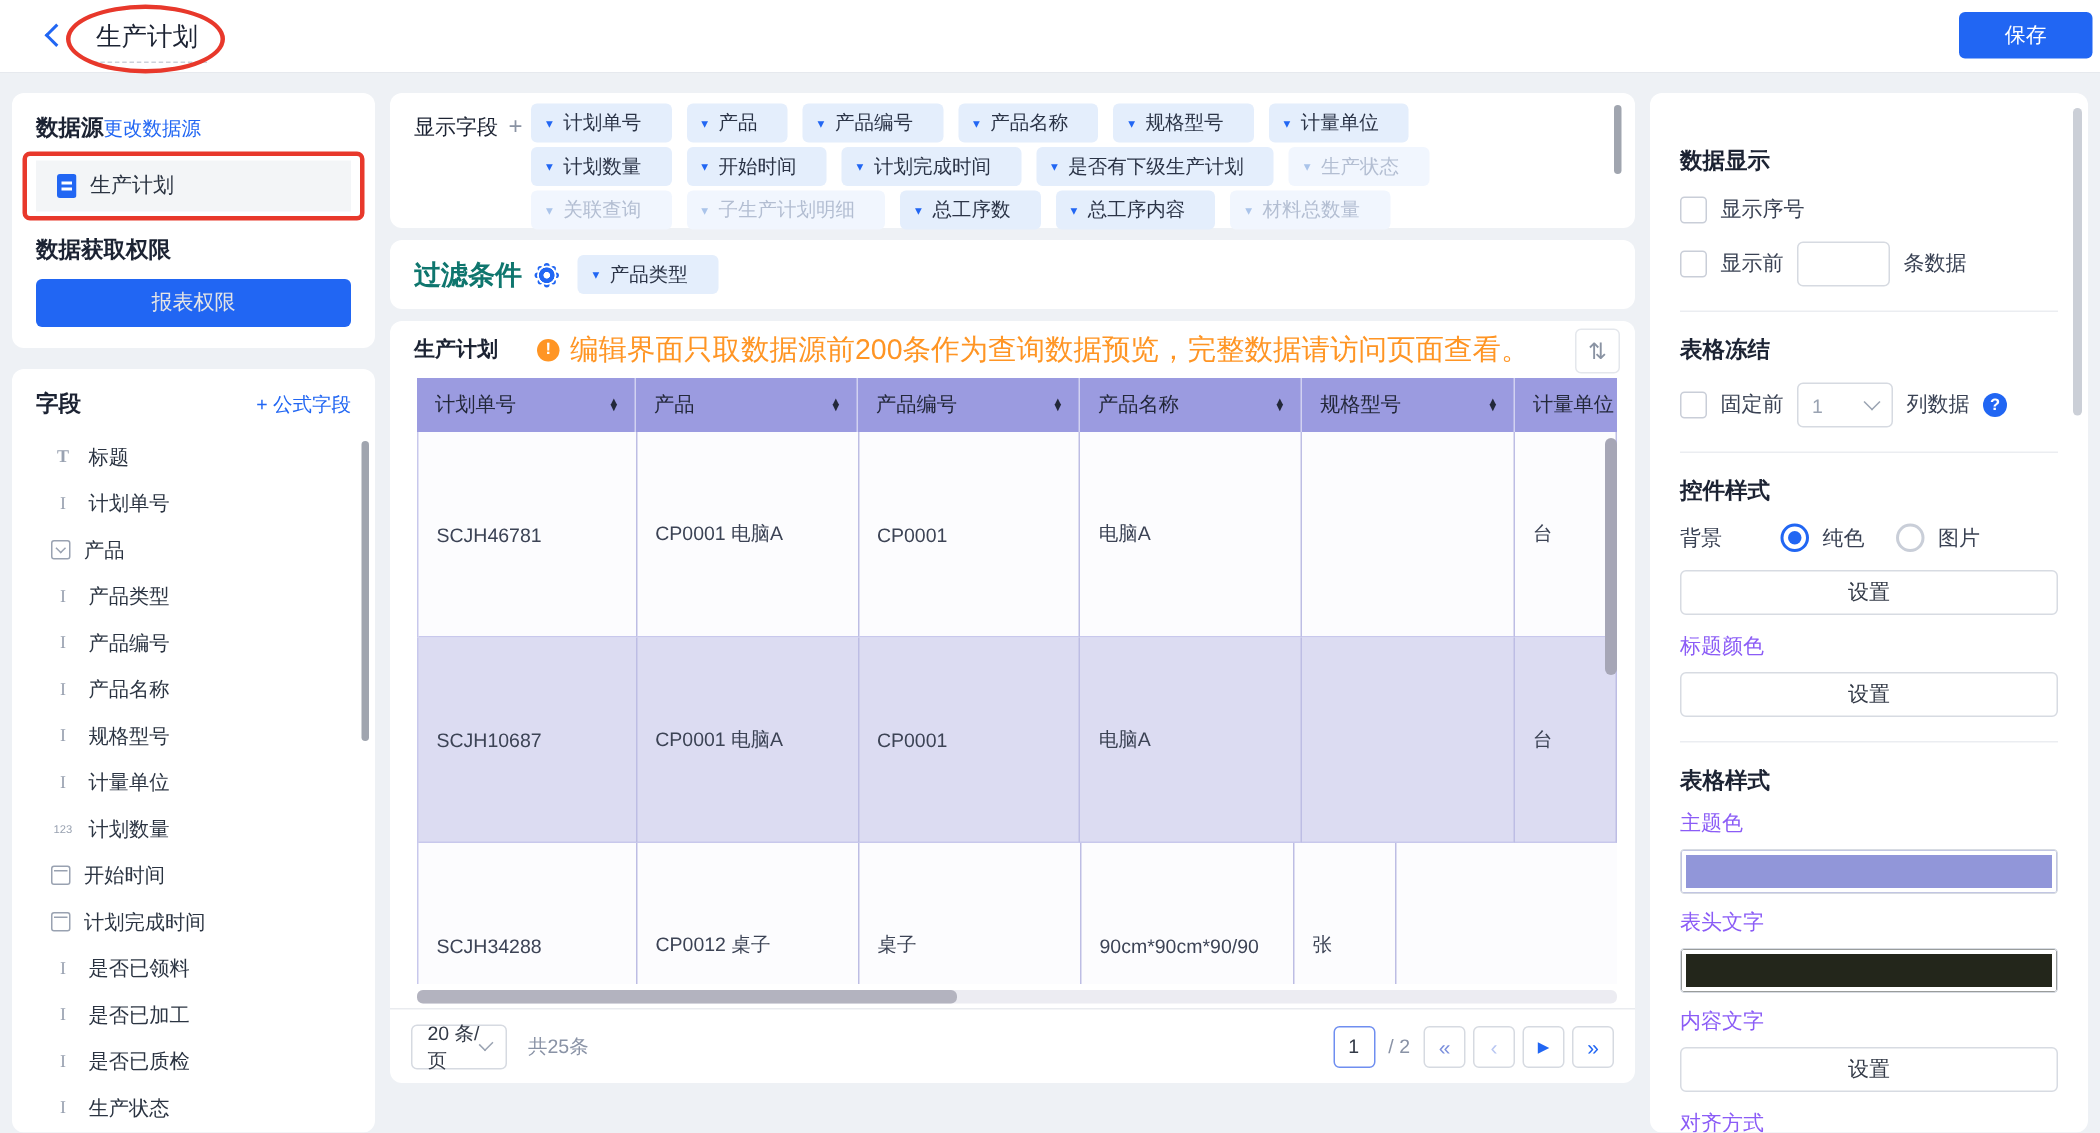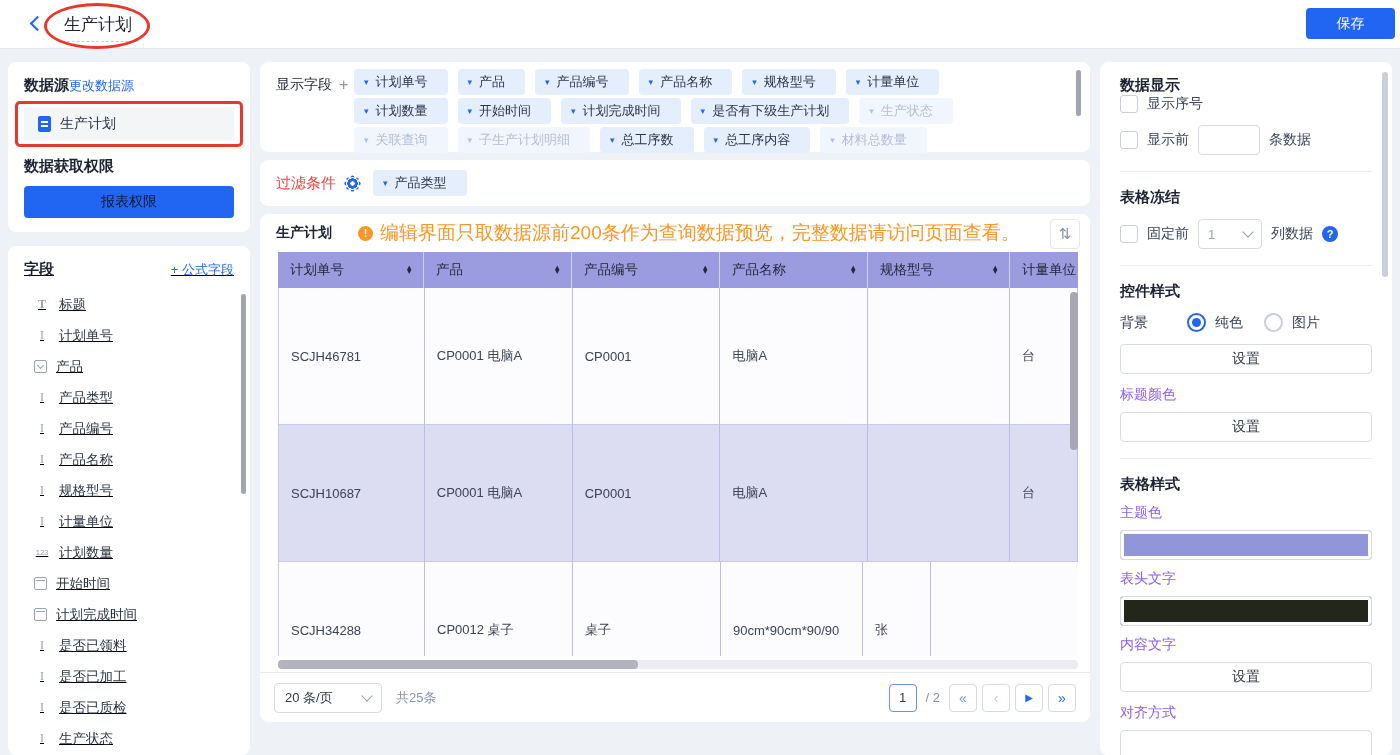--- a/index.html
+++ b/index.html
@@ -23,24 +23,24 @@
   .p-ds{left:8px;top:62px;width:242px;height:170px;padding:0;}
   .p-ds-inner{padding:14px 16px 0 16px;}
   .row-sb{display:flex;justify-content:flex-start;align-items:center;}
   .ds-item{position:relative;margin-top:12px;height:34px;background:#f3f5f7;display:flex;align-items:center;gap:9px;padding-left:14px;font-size:14px;color:#2b3442;cursor:pointer;}
   .doc-icon{width:13px;height:16px;border-radius:2px;background:
       linear-gradient(#fff,#fff) 3px 5px/7px 2px no-repeat,
       linear-gradient(#fff,#fff) 3px 9px/7px 2px no-repeat,
       var(--c-accent);}
   .ann-rect{position:absolute;inset:-6px -9px;border:3px solid var(--c-annotation);border-radius:5px;pointer-events:none;}
   .perm-title{margin-top:16px;}
-  .perm-btn{margin-top:10px;width:100%;height:32px;background:var(--c-accent);color:#0f172a;border:none;border-radius:4px;font-size:14px;font-family:inherit;cursor:pointer;}
-
-  
-  .p-fields{left:8px;top:246px;width:242px;height:509px;overflow:hidden;text-decoration:underline;}
+  .perm-btn{margin-top:10px;width:100%;height:32px;background:var(--c-accent);color:#e5e5e5;border:none;border-radius:4px;font-size:14px;font-family:inherit;cursor:pointer;}
+
+  
+  .p-fields{left:8px;top:246px;width:242px;height:509px;overflow:hidden;}
   .p-fields-head{display:flex;justify-content:space-between;align-items:center;padding:14px 16px 6px 16px;}
   .field-list{padding:4px 0 0 0;}
   .field-item{height:31px;display:flex;align-items:center;gap:9px;padding-left:26px;cursor:grab;}
   .ficon{width:16px;display:inline-flex;justify-content:center;align-items:center;color:#99a2b1;font-size:11px;}
   .ficon-text{font-family:"Liberation Serif",serif;font-size:12px;}
   .ficon-title{font-weight:bold;font-family:"Liberation Serif",serif;font-size:12px;}
   .ficon-number{font-size:7.5px;letter-spacing:0;}
   .ficon-select,.ficon-date{width:11px;height:11px;border:1.2px solid #99a2b1;border-radius:2px;position:relative;}
   .ficon-select::after{content:'';position:absolute;left:2.5px;top:2px;width:4px;height:4px;border-right:1.2px solid #99a2b1;border-bottom:1.2px solid #99a2b1;transform:rotate(45deg);}
   .ficon-date::before{content:'';position:absolute;left:1px;right:1px;top:2px;height:1.2px;background:#99a2b1;}
@@ -57,21 +57,21 @@
   .chip-row{display:flex;gap:10px;margin-bottom:3px;}
   .chip{display:inline-flex;align-items:center;height:26px;border-radius:4px;background:#e4eefc;color:#2b3447;font-size:13px;padding:0 20px 0 10px;gap:7px;cursor:pointer;white-space:nowrap;}
   .chip .tri{color:var(--c-accent);font-size:9px;}
   .chip.disabled{background:#f1f6fe;color:#b3bed2;}
   .chip.disabled .tri{color:#aac4ea;}
   .sb-chips{right:9px;top:8px;width:5px;height:46px;}
 
   
   .p-filter{left:260px;top:160px;width:830px;height:46px;display:flex;align-items:center;gap:10px;padding:0;box-sizing:border-box;}
   .p-filter-inner{display:flex;align-items:center;gap:10px;padding-left:16px;width:100%;}
-  .filter-label{font-size:15px;color:#ef4444;}
+  .filter-label{font-size:18px;color:#0f766e;font-weight:bold;}
   .gear{width:13px;height:13px;border-radius:50%;background:radial-gradient(circle,#fff 0 2px,var(--c-accent) 2.4px 5px,transparent 5.4px);position:relative;cursor:pointer;}
   .gear::before{content:'';position:absolute;inset:0;border-radius:50%;
     box-shadow:0 -6.2px 0 -4.6px var(--c-accent),0 6.2px 0 -4.6px var(--c-accent),-6.2px 0 0 -4.6px var(--c-accent),6.2px 0 0 -4.6px var(--c-accent),
     -4.4px -4.4px 0 -4.8px var(--c-accent),4.4px -4.4px 0 -4.8px var(--c-accent),-4.4px 4.4px 0 -4.8px var(--c-accent),4.4px 4.4px 0 -4.8px var(--c-accent);}
   .chips-inline{display:flex;gap:10px;margin-left:4px;}
 
   
   .p-table{left:260px;top:214px;width:830px;height:508px;}
   .tbl-titlebar{position:relative;height:38px;display:flex;align-items:center;padding:0 16px;}
   .tbl-title{font-size:14px;font-weight:bold;color:#1c2333;}
@@ -83,50 +83,50 @@
   .th{display:flex;align-items:center;box-sizing:border-box;padding-left:12px;font-size:13.5px;color:#23283a;border-right:1px solid rgba(255,255,255,.55);cursor:pointer;}
   .th:last-child{border-right:none;}
   .sort{display:flex;flex-direction:column;line-height:.6;font-size:7.5px;color:#23283a;margin-left:auto;margin-right:10px;}
   .tbody .tr{display:flex;height:137px;background:#fcfcfe;border-left:1px solid #c8c8ec;}
   .tbody .tr.alt{background:var(--c-row_alt);}
   .td{display:flex;align-items:center;box-sizing:border-box;padding-left:12px;font-size:13px;color:#3c4355;border-right:1px solid #bdbde4;border-bottom:1px solid #c8c8ec;overflow:hidden;white-space:nowrap;}
   .sb-v{position:absolute;right:0;top:40px;width:8px;height:158px;background:#a6a6b6;border-radius:4px;}
   .hbar{position:absolute;left:18px;top:446px;width:800px;height:9px;background:#ececf2;border-radius:4px;}
   .hthumb{position:absolute;left:0;top:0;width:360px;height:9px;background:#b3b3bf;border-radius:4px;}
   .pager{position:absolute;left:0;right:0;bottom:0;height:50px;border-top:1px solid #e9ebef;display:flex;align-items:center;padding:0 14px;box-sizing:border-box;}
-  .size-sel{width:108px;height:30px;border:1px solid #d6dae1;border-radius:4px;display:flex;align-items:center;justify-content:space-between;padding:0 10px;box-sizing:border-box;font-size:13px;color:#333a47;cursor:pointer;background:#fff;}
+  .size-sel{width:64px;height:30px;border:1px solid #d6dae1;border-radius:4px;display:flex;align-items:center;justify-content:space-between;padding:0 10px;box-sizing:border-box;font-size:13px;color:#333a47;cursor:pointer;background:#fff;}
   .caret{width:7px;height:7px;border-right:1.6px solid #9aa3b2;border-bottom:1.6px solid #9aa3b2;transform:rotate(45deg);margin-top:-4px;}
   .total{margin-left:14px;font-size:13px;color:#8a93a6;}
   .pg-right{margin-left:auto;display:flex;align-items:center;gap:5px;}
   .pg-cur{width:26px;height:26px;border:1px solid #6f8ef0;border-radius:4px;display:flex;align-items:center;justify-content:center;font-size:13px;color:#333a47;cursor:pointer;background:#fff;}
   .pg-total{font-size:13px;color:#8a93a6;margin:0 4px;}
   .nav{width:26px;height:26px;border:1px solid #d6dae1;border-radius:4px;display:flex;align-items:center;justify-content:center;font-size:13px;cursor:pointer;background:#fff;}
   .nav.n0{color:#7c90dd;font-size:14px;}
   .nav.n1{color:#b9c7f2;font-size:14px;}
   .nav.n2{color:var(--c-accent);font-size:10px;}
   .nav.n3{color:var(--c-accent);font-size:14px;}
 
   
-  .p-right{left:1100px;top:62px;width:292px;height:693px;overflow:hidden;padding:14px 20px;box-sizing:border-box;}
+  .p-right{left:1100px;top:62px;width:292px;height:693px;overflow:hidden;padding:36px 20px;box-sizing:border-box;}
   .r-row{display:flex;align-items:center;gap:9px;font-size:14px;color:#3a4254;}
   .cb{width:16px;height:16px;border:1.5px solid #c9ced8;border-radius:3px;background:#fff;flex:0 0 auto;cursor:pointer;}
   .mini-input{width:62px;height:30px;border:1px solid #d6dae1;border-radius:4px;background:#fff;font-family:inherit;font-size:13px;padding:0 8px;box-sizing:border-box;}
   .mini-select{width:64px;height:30px;border:1px solid #d6dae1;border-radius:4px;background:#fff;display:flex;align-items:center;justify-content:space-between;padding:0 9px;box-sizing:border-box;font-size:13px;color:#9aa3b2;cursor:pointer;}
   .help{width:16px;height:16px;border-radius:50%;background:var(--c-accent);color:#fff;font-size:11px;font-weight:bold;display:inline-flex;align-items:center;justify-content:center;cursor:pointer;}
   .hr{border:none;border-top:1px solid #ebedf1;margin:16px 0 0 0;}
   .radio{width:15px;height:15px;border-radius:50%;border:2px solid #c9ced8;position:relative;flex:0 0 auto;cursor:pointer;box-sizing:content-box;}
   .radio.on{border-color:var(--c-accent);}
   .radio.on::after{content:'';position:absolute;left:3px;top:3px;width:9px;height:9px;border-radius:50%;background:var(--c-accent);}
   .set-btn{width:100%;height:30px;border:1px solid #d7dbe2;border-radius:4px;display:flex;align-items:center;justify-content:center;font-size:14px;color:#333a47;background:#fff;cursor:pointer;box-sizing:border-box;}
   .r-label{font-size:14px;color:#8b5cf6;}
   .swatch{height:28px;border:1px solid #d7dbe2;border-radius:3px;box-shadow:inset 0 0 0 3px #fff;cursor:pointer;}
   .swatch.theme{background:var(--c-theme_swatch);}
   .swatch.dark{background:var(--c-header_text_swatch);}
   .sb-right{position:absolute;right:4px;top:10px;width:6px;height:205px;background:#cbcfd7;border-radius:3px;}
-  .mt14{} .mt12{margin-top:12px;} .mt16{margin-top:16px;} .mt10{margin-top:10px;} .mt8{margin-top:8px;}
+  .mt14{margin-top:14px;} .mt12{margin-top:12px;} .mt16{margin-top:16px;} .mt10{margin-top:10px;} .mt8{margin-top:8px;}
 </style>
 </head>
 <body>
 
 <div id="stage">
 
   <div class="topbar">
     <span class="back">
         <span class="back-ch"></span>
       </span>

